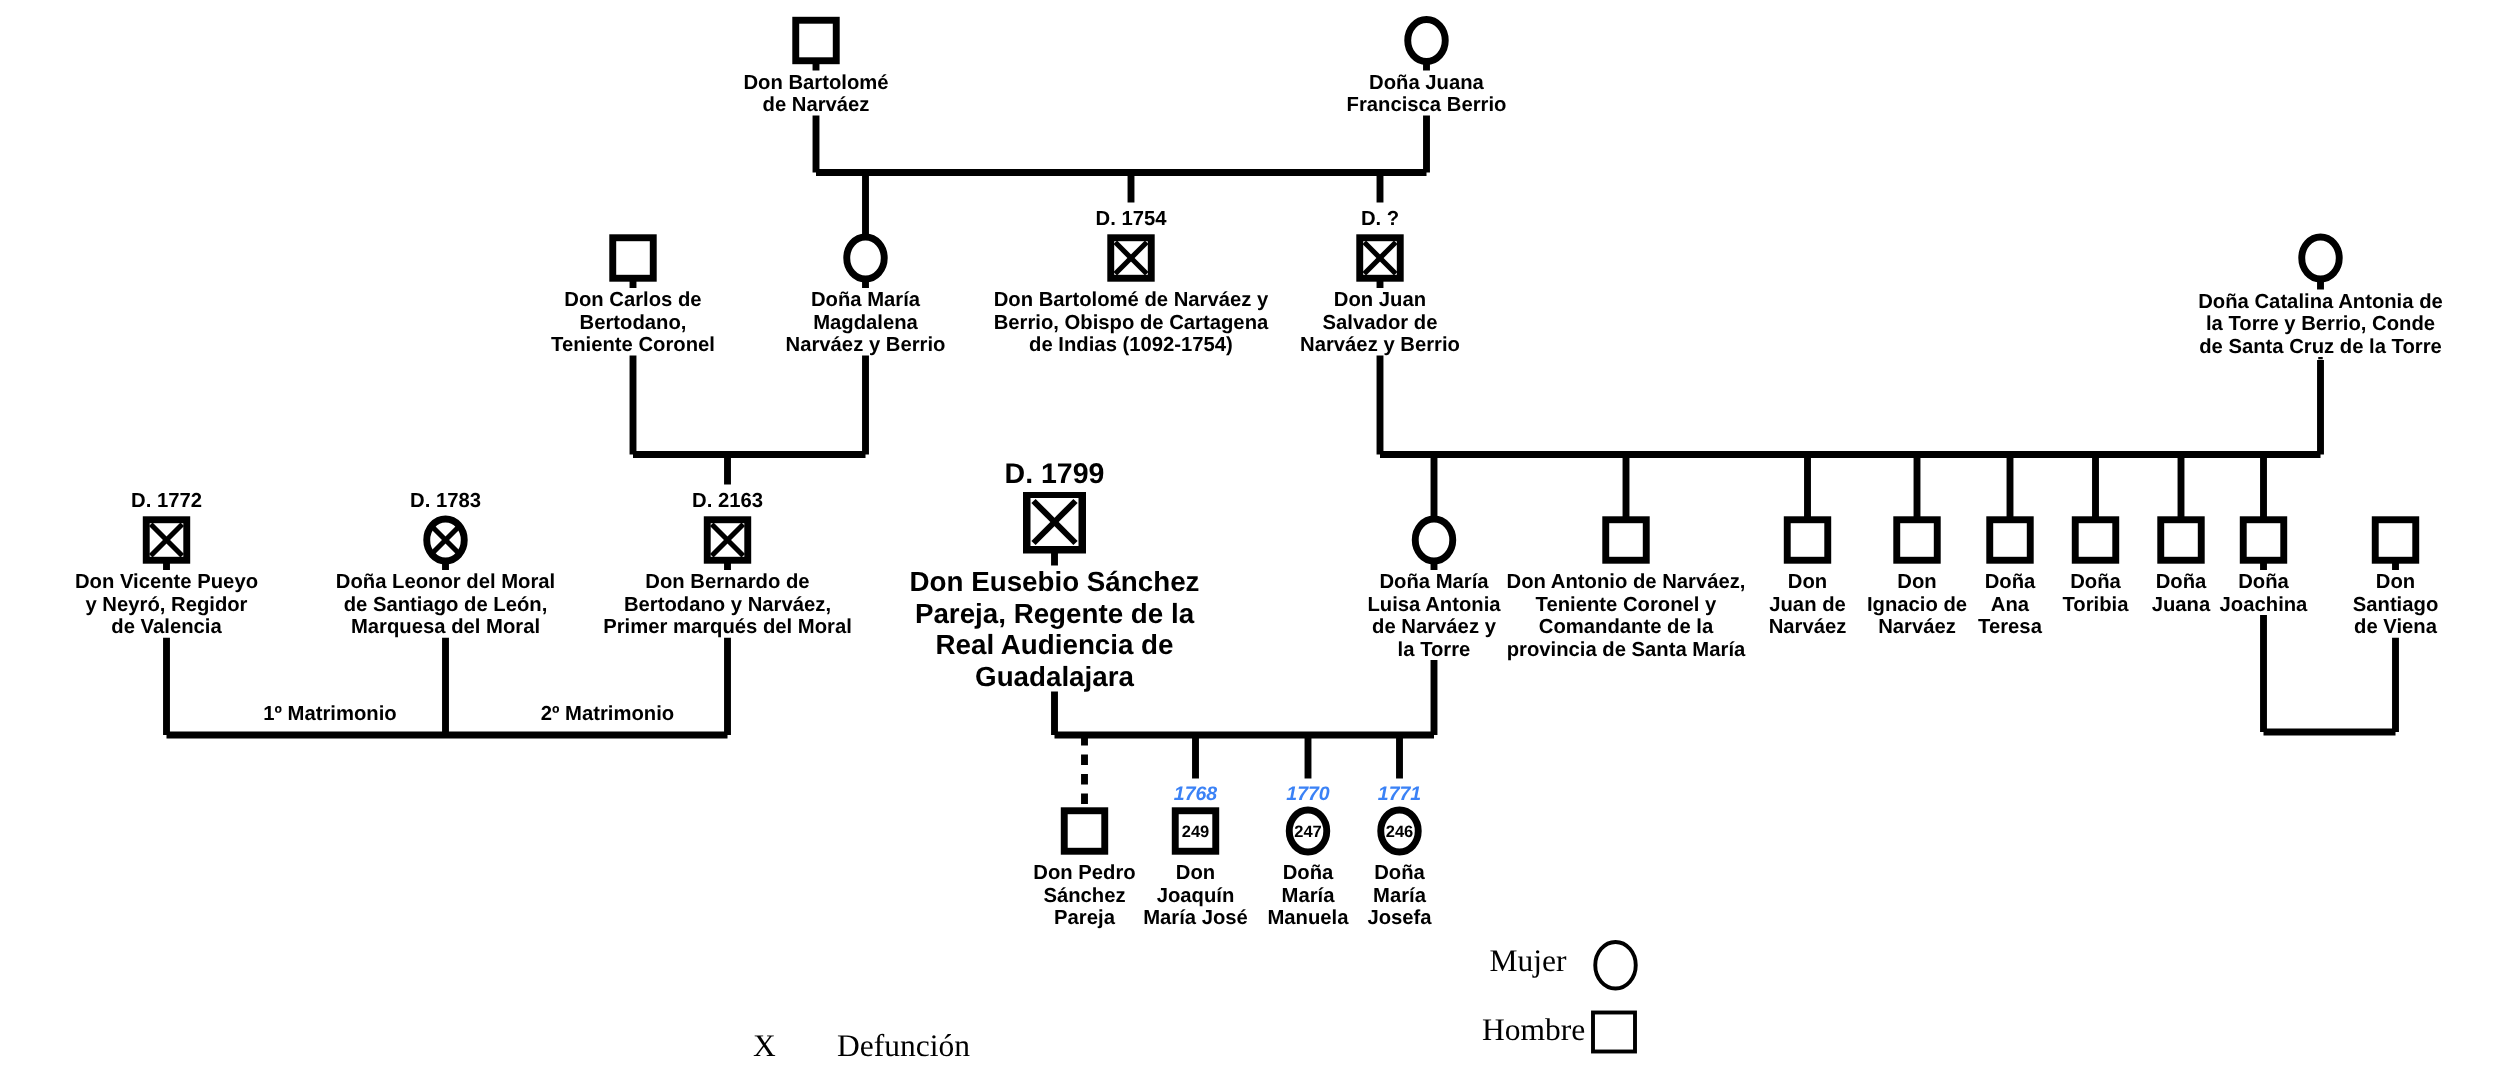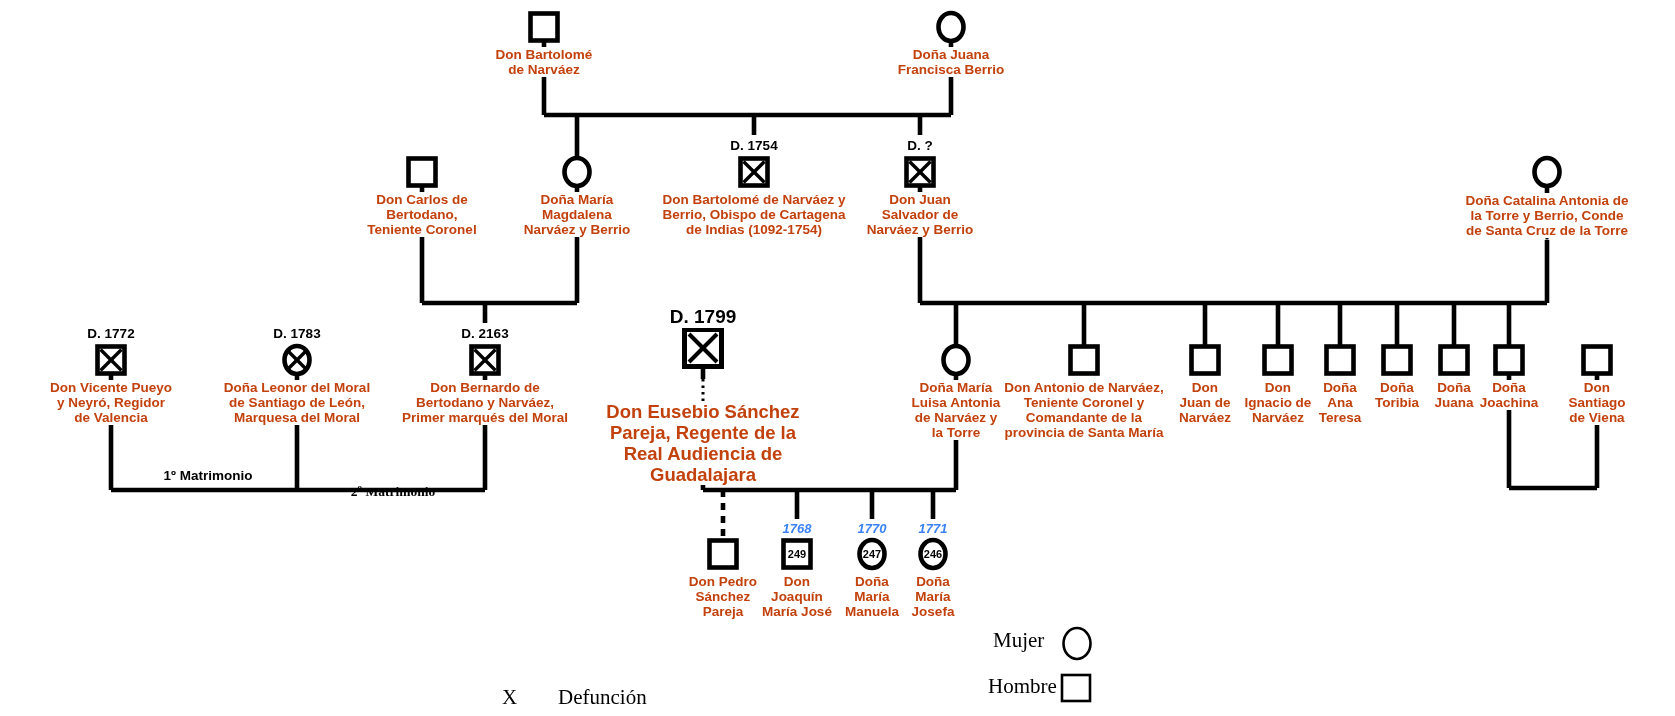--- a/index.html
+++ b/index.html
@@ -1,30 +1,30 @@
 <!DOCTYPE html>
 <html><head>
 <meta charset="utf-8">
 <style>
   html,body{margin:0;padding:0;background:#ffffff;}
   #stage{position:relative;width:1675px;height:716px;background:#ffffff;overflow:hidden;
          font-family:"Liberation Sans", sans-serif;}
   #tree-svg{position:absolute;left:0;top:0;}
   .name-label{position:absolute;transform:translateX(-50%);text-align:center;
-      font-weight:bold;font-size:13.5px;line-height:15px;color:#c2410c;background:#fff;
+      font-weight:bold;font-size:13.5px;line-height:15px;color:#000000;background:#fff;
       white-space:pre;padding:0 2px;}
-  .name-label.large{font-size:18.5px;line-height:21px;margin-top:24px;}
+  .name-label.large{font-size:18.5px;line-height:21px;}
   .death-label{position:absolute;transform:translateX(-50%);text-align:right;
       font-weight:bold;font-size:13.5px;line-height:15px;color:#000;background:#fff;
       white-space:pre;padding:0 2px;}
   .death-label.large{font-size:19px;line-height:22px;}
   .year-label{position:absolute;transform:translateX(-50%);text-align:center;
       font-weight:bold;font-size:13px;line-height:14px;color:#3b82f6;background:#fff;padding:0 2px;font-style:italic;}
   .marriage-label{position:absolute;transform:translateX(-50%);text-align:right;
-      font-weight:bold;font-size:13.5px;line-height:15px;color:#000;}
+      font-weight:bold;font-size:13.5px;line-height:15px;color:#000;margin-left:12px;}
   .legend{position:absolute;color:#000;font-family:"Liberation Serif", serif;font-size:21px;line-height:22px;}
   .legend-row{position:absolute;}
 </style>
 </head>
 <body>
 
 <div id="stage">
   <svg id="tree-svg" width="1675" height="716" viewBox="0 0 1675 716">
       <line x1="544" y1="115" x2="951" y2="115" stroke="#000000" stroke-width="4.6"></line>
       <line x1="422" y1="303" x2="577" y2="303" stroke="#000000" stroke-width="4.6"></line>
@@ -249,21 +249,21 @@
 María José</div>
       <div class="year-label" style="left: 872px; top: 522px;">1770</div>
       <div class="name-label" style="left: 872px; top: 574px;">Doña
 María
 Manuela</div>
       <div class="year-label" style="left: 933px; top: 522px;">1771</div>
       <div class="name-label" style="left: 933px; top: 574px;">Doña
 María
 Josefa</div>
       <div class="marriage-label" style="left: 208px; top: 468px;">1º Matrimonio</div>
-      <div class="marriage-label" style="left: 393px; top: 484px; font-family: Liberation Serif, serif;">2º Matrimonio</div>
+      <div class="marriage-label" style="left: 393px; top: 468px;">2º Matrimonio</div>
     </div>
 
   <div class="legend-row" style="left:500px;top:686px;width:560px;height:24px;">
     <div class="legend" style="left:2px;top:0;position:absolute;">X</div>
     <div class="legend" style="left:58px;top:0;position:absolute;">Defunción</div>
   </div>
   <div class="legend" style="left:993px;top:629px;">Mujer</div>
   <svg width="36" height="38" style="position:absolute;left:1059px;top:625px;">
     <ellipse cx="18" cy="18.5" rx="13.5" ry="15.5" fill="none" stroke="#000" stroke-width="2.6"></ellipse>
   </svg>

